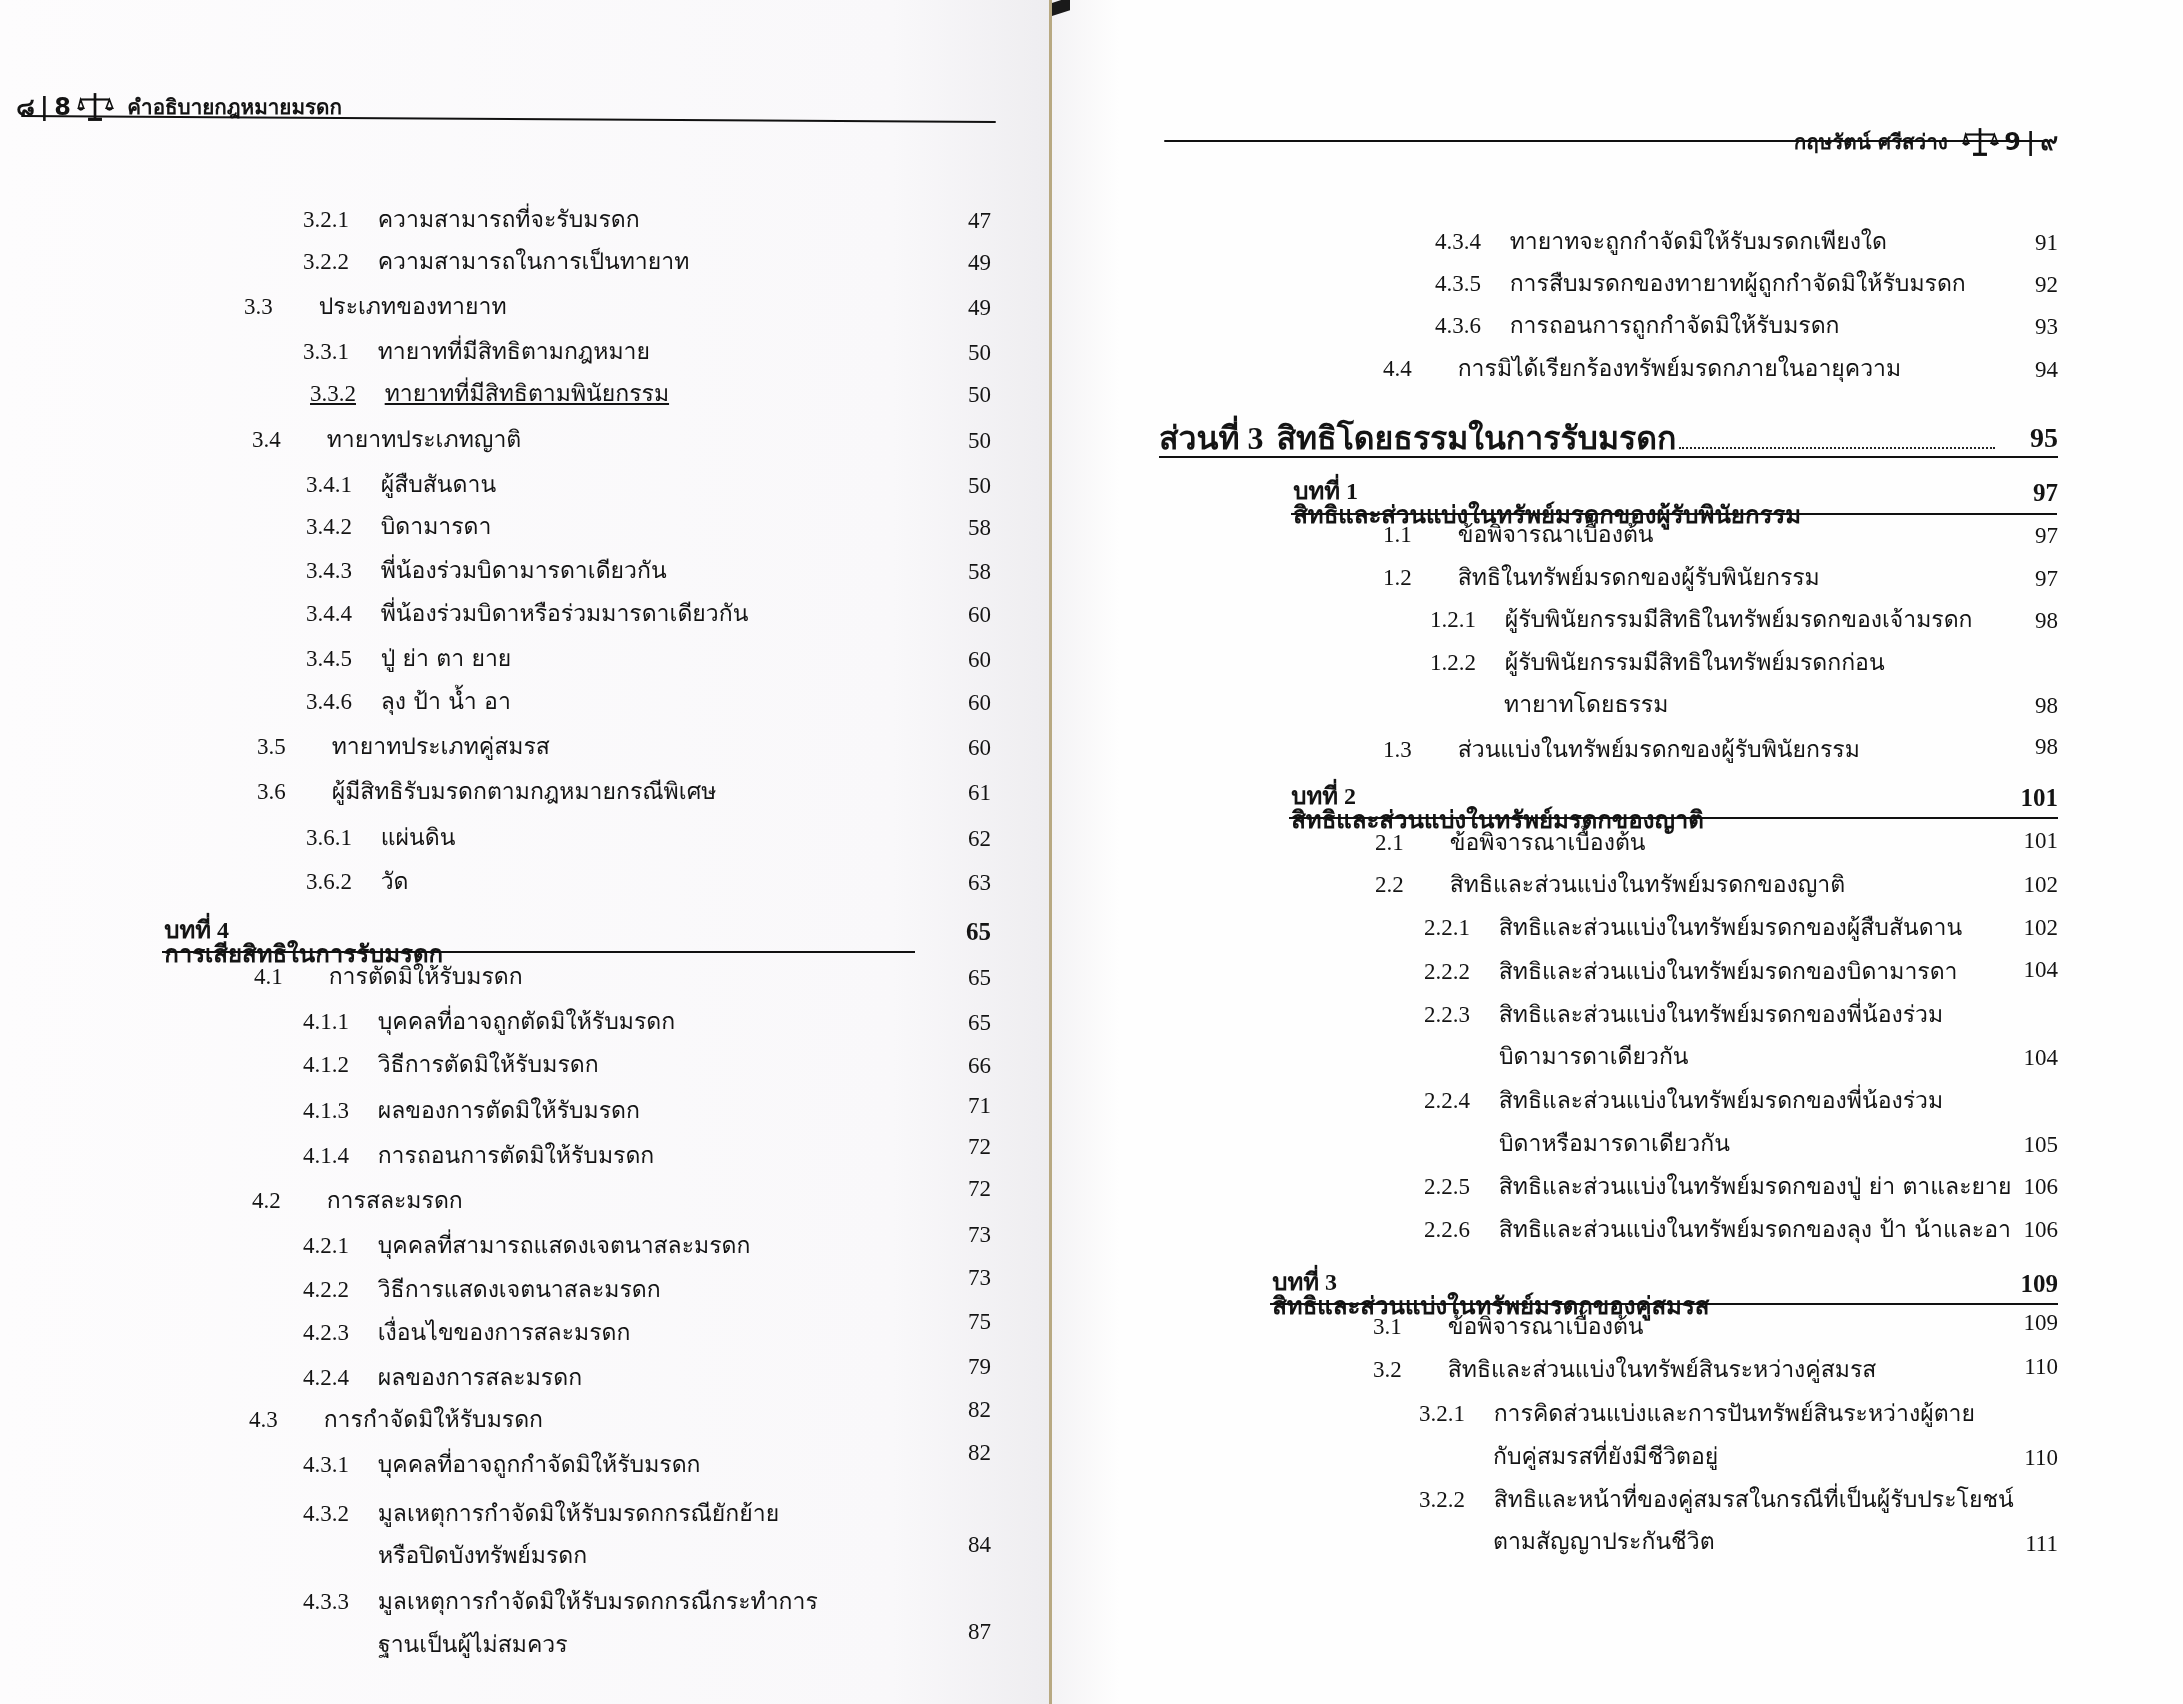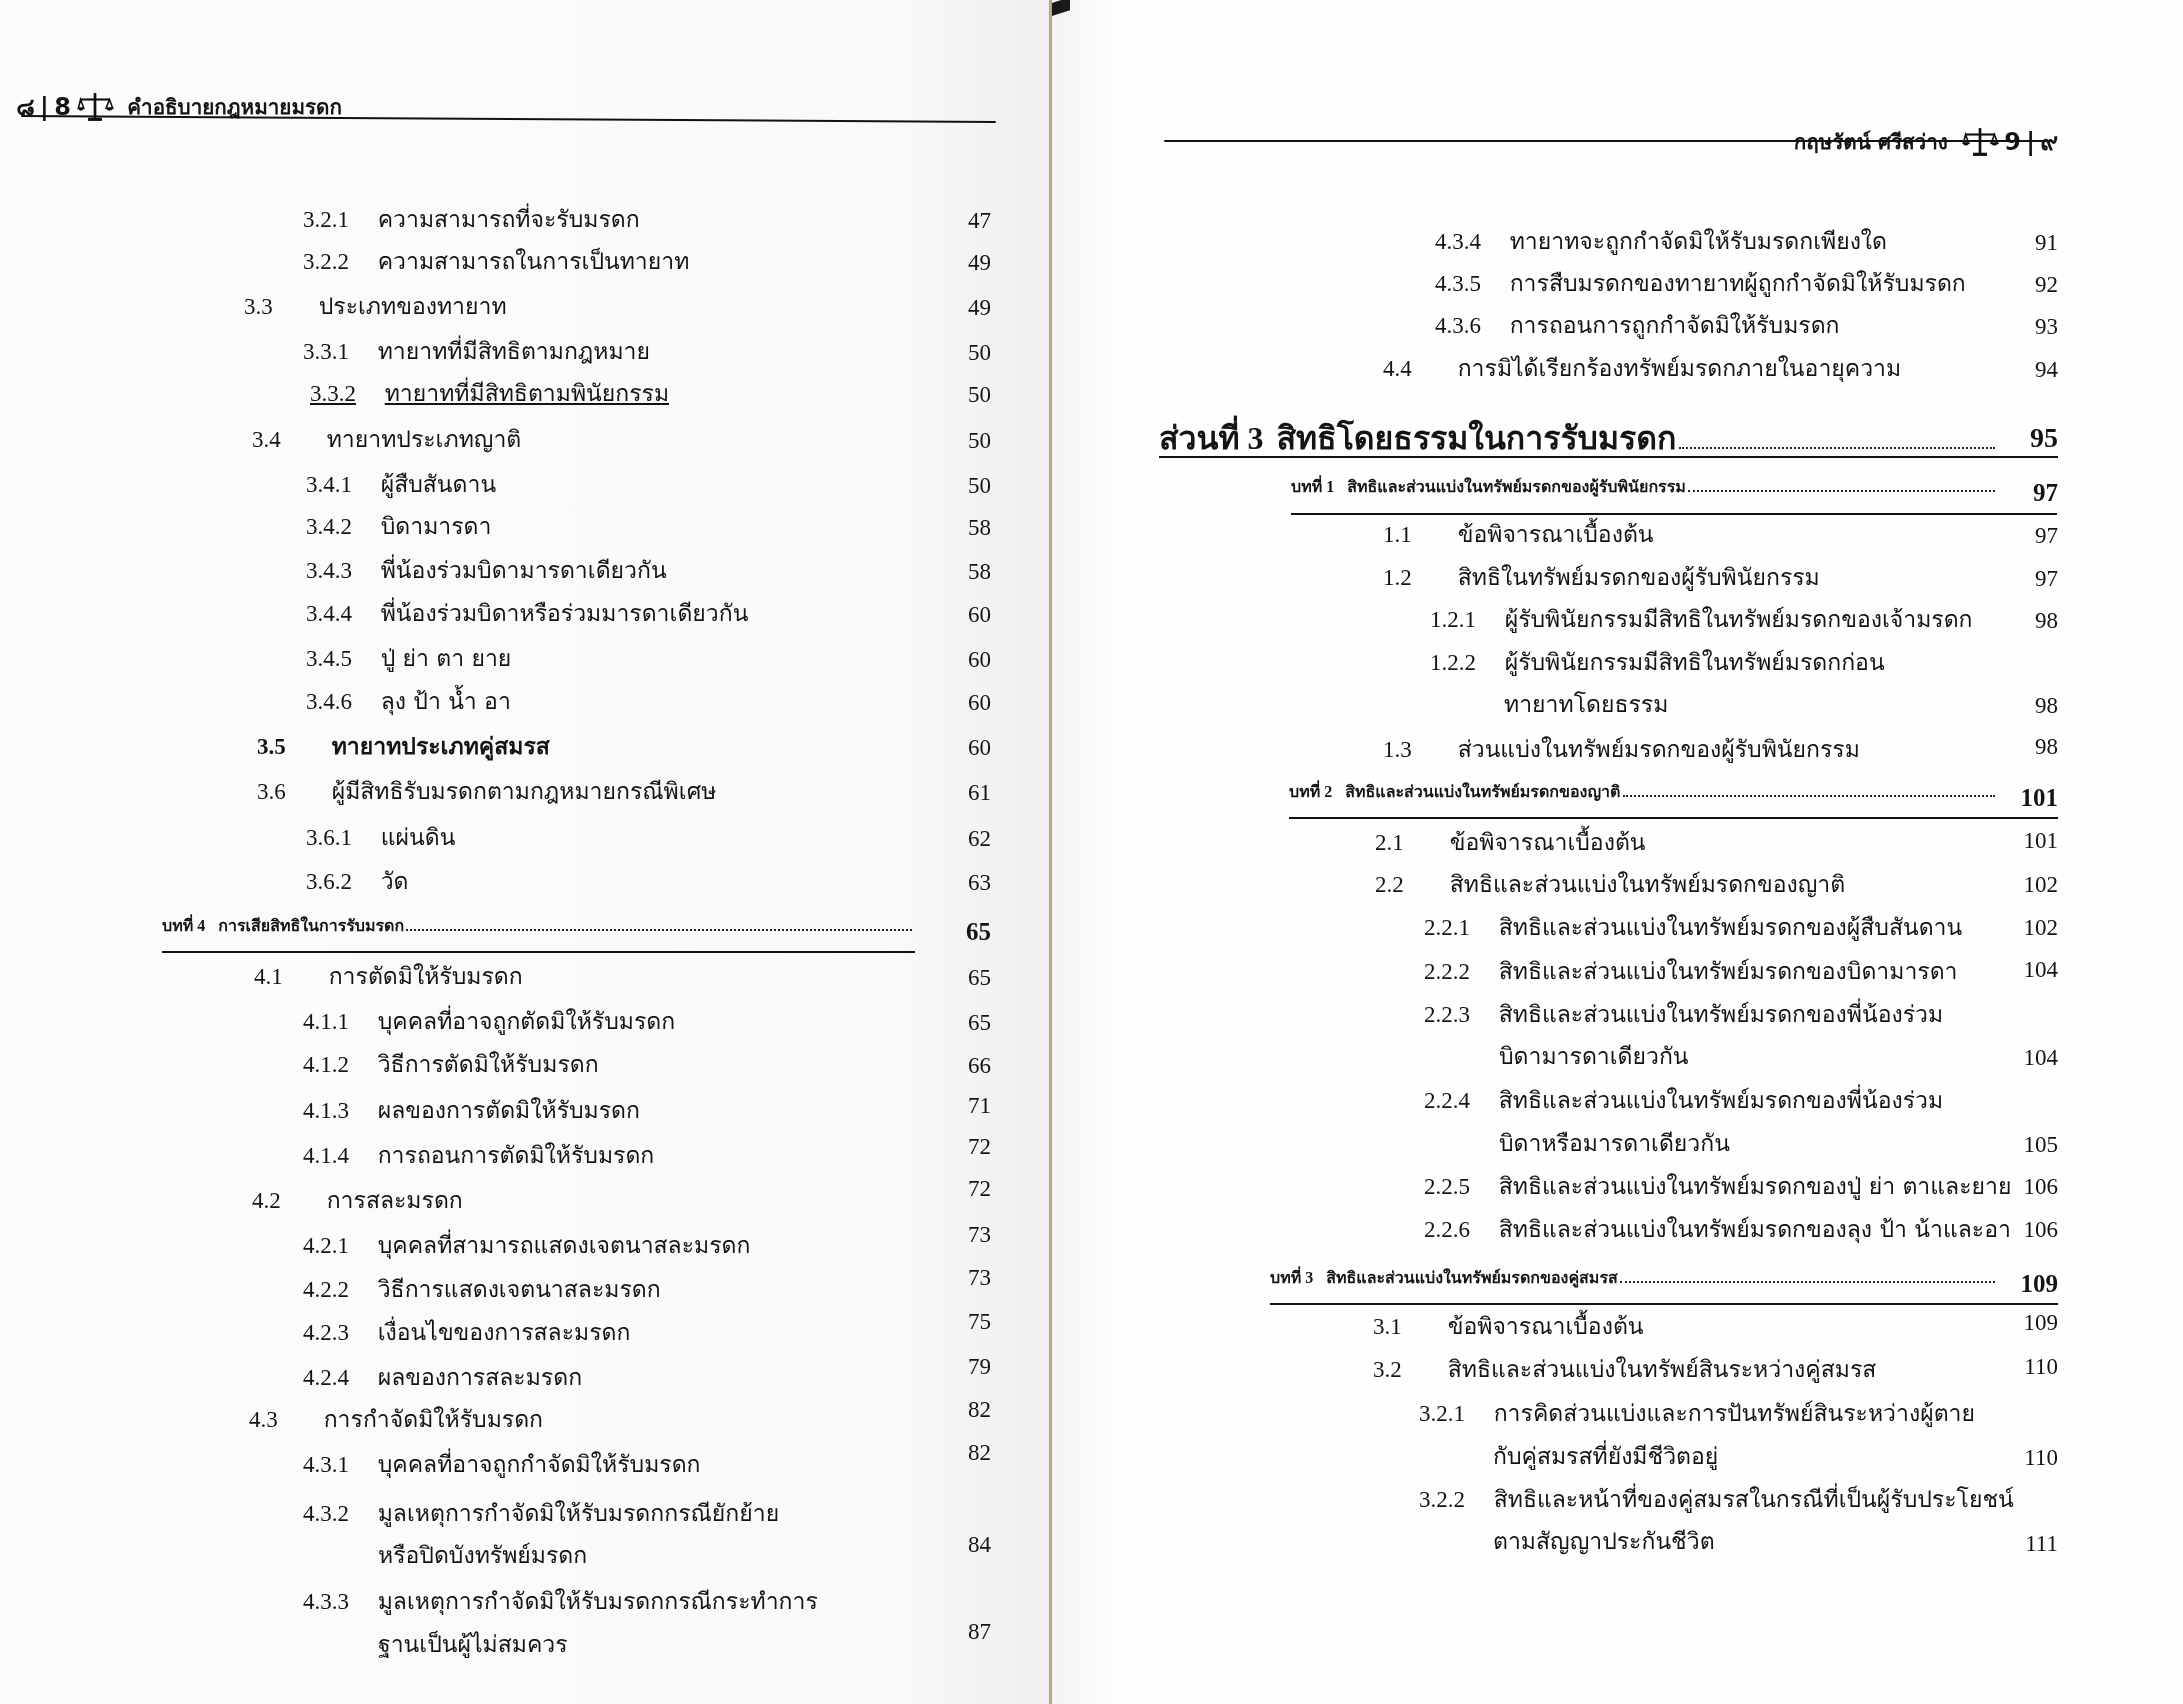--- a/index.html
+++ b/index.html
@@ -25,21 +25,21 @@
   .header-rule { position:absolute; height:2.2px; background:#111; border-radius:1.1px; }
   .rule-left { left:20.6px; top:118px; width:975px; transform:rotate(0.35deg); }
   .rule-right { left:1164px; top:140px; width:883px; }
 
   .toc { position:absolute; }
   .toc-left { left:0; top:0; width:1029px; }
   .toc-right { left:0; top:0; width:1132px; }
   .entry { position:absolute; display:flex; align-items:baseline; font-size:23px; line-height:1; white-space:nowrap; font-family:"DejaVu Sans",sans-serif; }
   .entry .num { display:inline-block; min-width:65px; margin-right:9.7px; font-family:"Liberation Serif",serif; }
   .entry .title { }
-  .entry.heading { font-weight:bold; font-size:16px; }
+  .entry.heading { font-weight:bold; font-size:24px;flex-direction:column; }
   .entry.part { font-weight:bold; font-size:32px; }
   .dots { flex:1; border-bottom:2.7px dotted #222; margin:0 3.2px 4.3px 2.2px; }
   .page-num { position:absolute; font-size:23px; font-family:"Liberation Serif",serif; text-align:right; width:60px; }
   .page-num.bold { font-weight:bold; font-size:25px; }
   .page-num.part { font-weight:bold; font-size:28px; }
   .underline { position:absolute; height:2.2px; background:#111; }
 </style>
 </head>
 <body>
 
@@ -132,21 +132,21 @@
     <div class="entry" style="left: 306px; top: 647px;">
       <span class="num">3.4.5</span>
       <span class="title">ปู่ ย่า ตา ยาย</span>
     </div>
     <div class="page-num" style="left: 931px; top: 647px;">60</div>
     <div class="entry" style="left: 306px; top: 690px;">
       <span class="num">3.4.6</span>
       <span class="title">ลุง ป้า น้ำ อา</span>
     </div>
     <div class="page-num" style="left: 931px; top: 690px;">60</div>
-    <div class="entry" style="left: 257px; top: 735px; font-weight: bold;">
+    <div class="entry" style="left: 257px; top: 735px;">
       <span class="num">3.5</span>
       <span class="title">ทายาทประเภทคู่สมรส</span>
     </div>
     <div class="page-num" style="left: 931px; top: 735px;">60</div>
     <div class="entry" style="left: 257px; top: 780px;">
       <span class="num">3.6</span>
       <span class="title">ผู้มีสิทธิรับมรดกตามกฎหมายกรณีพิเศษ</span>
     </div>
     <div class="page-num" style="left: 931px; top: 780px;">61</div>
     <div class="entry" style="left: 306px; top: 826px;">

